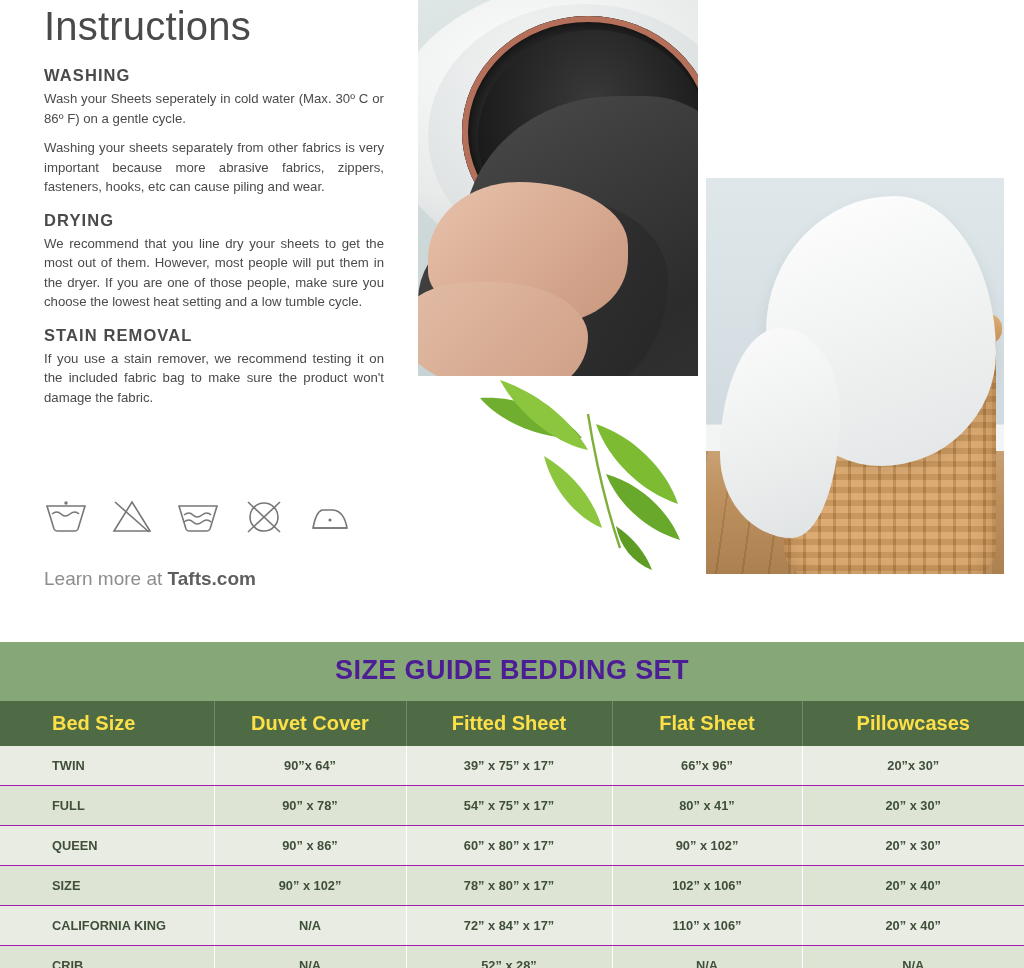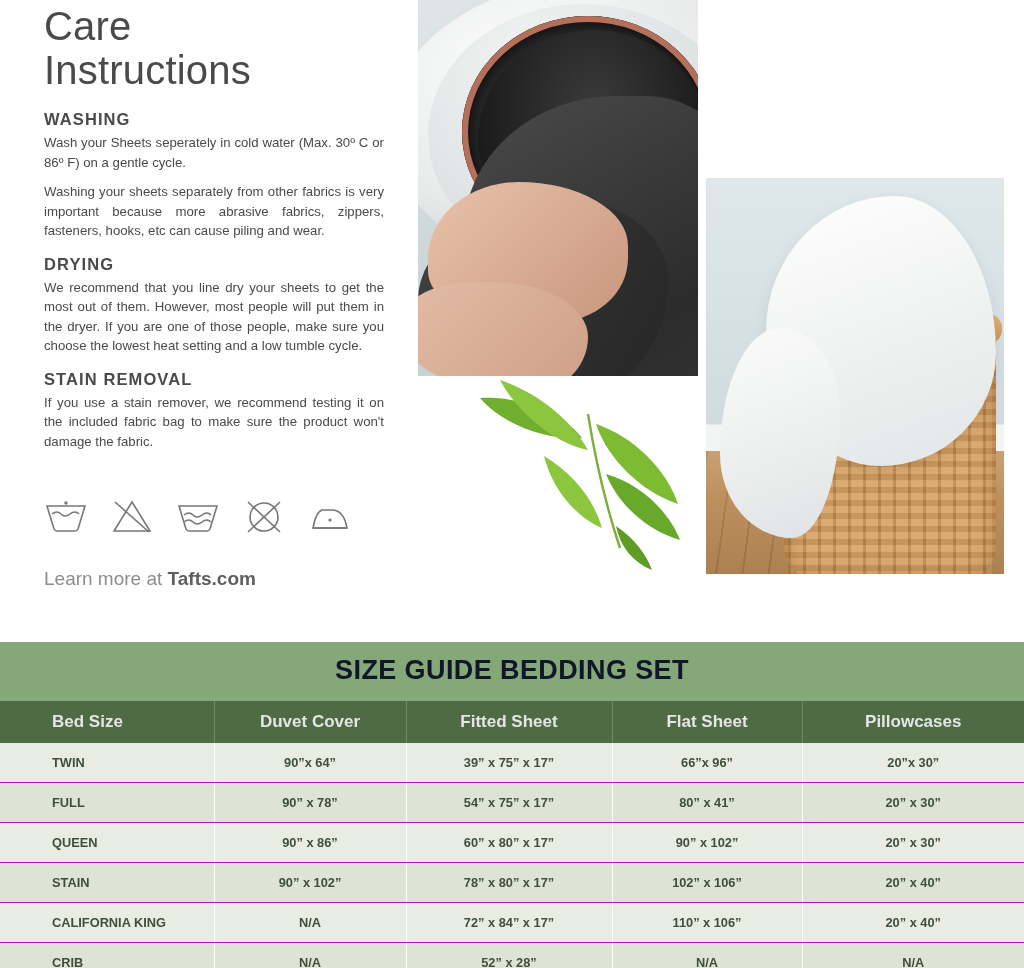--- a/index.html
+++ b/index.html
@@ -124,32 +124,32 @@
       background: linear-gradient(160deg,#fbfbfb 0%, #eceeee 60%, #dfe2e3 100%);
       border-radius: 50% 50% 40% 60% / 60% 40% 60% 40%; }
 
   
   .bamboo { position: absolute; left: 470px; top: 378px; width: 230px; height: 200px; }
 
   
   .table-wrap { position: absolute; left: 0; top: 642px; width: 1024px; }
   .tbl-title {
     background: #86a777;
-    color: #0f172a;
+    color: #4c1d95;
     text-align: center;
     font-size: 27px;
     font-weight: 700;
     letter-spacing: 0.4px;
     padding: 13px 0 15px 0;
   }
   table { width: 100%; border-collapse: collapse; table-layout: fixed; }
   thead th {
     background: #4e6b45;
-    color: #e5e5e5;
-    font-size: 17px;
+    color: #fde047;
+    font-size: 20px;
     font-weight: 700;
     text-align: center;
     padding: 11px 4px;
     border-right: 1px solid #6f8a66;
   }
   thead th:first-child { text-align: left; padding-left: 52px; }
   thead th:last-child { border-right: none; }
   tbody td {
     font-size: 12.8px;
     font-weight: 700;
@@ -169,21 +169,20 @@
   col.c3 { width: 190px; }
   col.c4 { width: 222px; }
 </style>
 </head>
 <body>
 
 <div class="page">
 
   <div class="care-col">
     <h1 class="care-title">
-      <span>Care</span>
       <span>Instructions</span>
     </h1>
 
     <div class="sec-wrap">
       <div class="sec-head">WASHING</div>
       <p class="sec-body tight">Wash your Sheets seperately in cold water (Max. 30º C or 86º F) on a gentle cycle.</p>
       <p class="sec-body">Washing your sheets separately from other fabrics is very important because more abrasive fabrics, zippers, fasteners, hooks, etc can cause piling and wear.</p>
     </div>
 
     <div class="sec-wrap">
@@ -309,21 +308,21 @@
           <td>20” x 30”</td>
         </tr>
         <tr>
           <td>QUEEN</td>
           <td>90” x 86”</td>
           <td>60” x 80” x 17”</td>
           <td>90” x 102”</td>
           <td>20” x 30”</td>
         </tr>
         <tr>
-          <td>STAIN</td>
+          <td>SIZE</td>
           <td>90” x 102”</td>
           <td>78” x 80” x 17”</td>
           <td>102” x 106”</td>
           <td>20” x 40”</td>
         </tr>
         <tr>
           <td>CALIFORNIA KING</td>
           <td>N/A</td>
           <td>72” x 84” x 17”</td>
           <td>110” x 106”</td>

